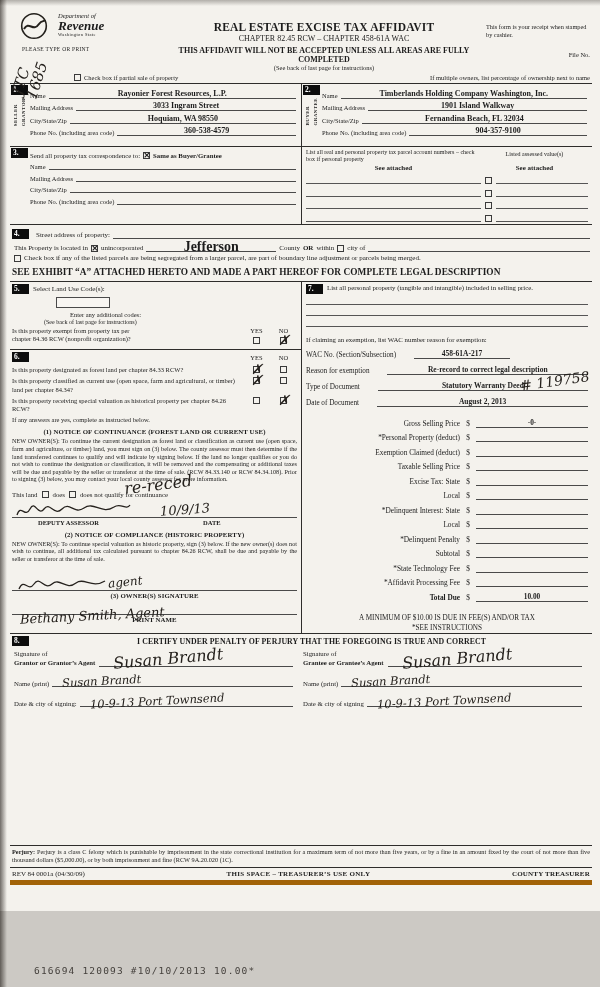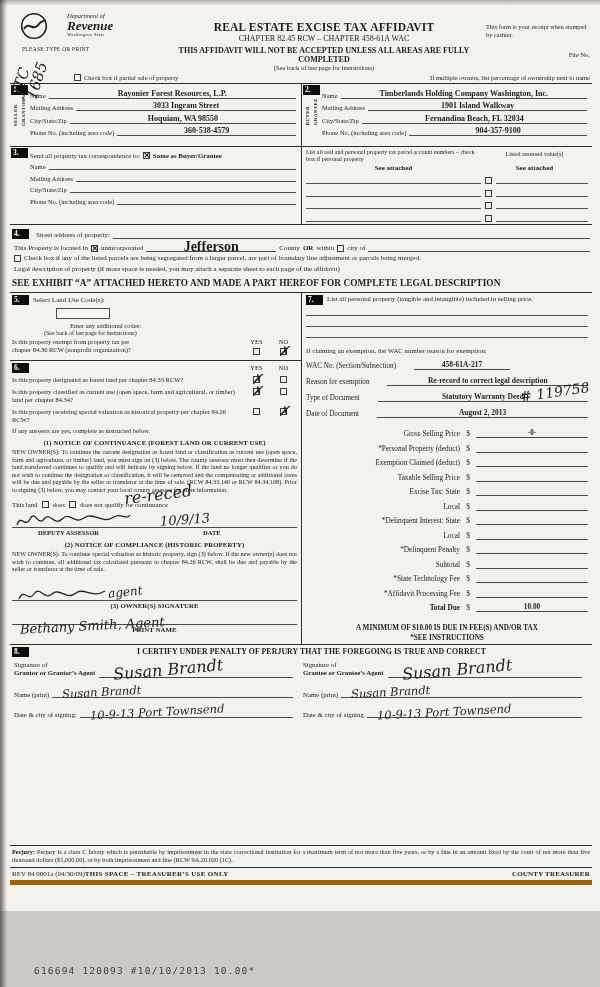--- a/index.html
+++ b/index.html
@@ -20,21 +20,21 @@
   .badge{display:inline-block;min-width:17px;height:10px;background:#0d0d0d;color:#fff;font-weight:bold;
     font-size:7.5px;line-height:10px;padding:0 2px;margin-right:4px;}
   .cb{display:inline-block;width:7px;height:7px;border:1px solid #3a3a3a;vertical-align:-1px;position:relative;flex:none;}
   .cb.checked::after{content:"✕";position:absolute;left:-0.5px;top:-2px;font-size:8px;font-weight:bold;color:#222;}
   .cb.handx::after{content:"✗";position:absolute;left:-3px;top:-6px;font-size:14px;font-style:italic;
     font-family:"DejaVu Serif",serif;color:#26221e;}
 
   
   .hdr{display:flex;margin-bottom:2px;}
   .hdr-left{width:152px;}
-  .logo{display:flex;gap:19px;align-items:flex-start;margin:4px 0 0 10px;}
+  .logo{display:flex;gap:10px;align-items:flex-start;margin:4px 0 0 10px;}
   .logo-dept{font-style:italic;font-size:6.5px;line-height:7px;}
   .logo-name{font-size:13px;font-weight:bold;font-style:italic;line-height:13px;}
   .logo-sub{font-size:4.5px;letter-spacing:.4px;}
   .please-type{font-size:5.5px;margin:6px 0 0 12px;letter-spacing:.3px;}
   .hdr-center{flex:1;text-align:center;}
   .title{font-size:11.5px;font-weight:bold;margin-top:13px;letter-spacing:.2px;}
   .chapter{font-size:8px;margin-top:1px;}
   .warning{font-size:8px;font-weight:bold;margin-top:3px;}
   .seeback{font-size:6.5px;}
   .hdr-right{width:106px;font-size:6.3px;padding-top:15px;line-height:1.25;}
@@ -133,41 +133,41 @@
   .kv .v.grow{flex:1;}
   .kv .v.w96{width:96px;}
   .kv.typ{position:relative;}
   .hw-docnum{position:absolute;right:-2px;top:-8px;font-size:14px;transform:rotate(-8deg);white-space:nowrap;z-index:3;}
   .mtable{margin-top:6px;}
   .mrow{display:flex;align-items:flex-end;justify-content:flex-end;height:14.5px;font-size:7.3px;}
   .mlab{text-align:right;}
   .mdollar{width:16px;text-align:center;}
   .mline{width:112px;border-bottom:1px solid #4a4a4a;text-align:center;font-weight:bold;height:10px;line-height:10px;}
   .mrow.total .mlab{font-weight:bold;}
-  .minnote{font-size:7.2px;font-weight:bold;text-align:center;margin-top:12px;line-height:1.35;}
+  .minnote{font-size:7.2px;font-weight:normal;text-align:center;margin-top:12px;line-height:1.35;}
 
   
   .s8{padding:2px 2px 8px;position:relative;}
   .s8head{display:flex;align-items:center;}
   .certify{flex:1;text-align:center;font-weight:bold;font-size:7.8px;letter-spacing:.1px;}
   .s8cols{display:flex;margin-top:4px;}
   .s8col{width:50%;padding:0 8px 0 2px;}
   .sigrow{display:flex;align-items:flex-end;}
   .siglab{font-size:6.8px;line-height:1.25;white-space:nowrap;}
   .sigspace{flex:1;border-bottom:1px solid #4a4a4a;height:12px;position:relative;margin-left:4px;}
   .bigsig{position:absolute;left:14px;bottom:-2px;font-size:16px;transform:rotate(-5deg);white-space:nowrap;z-index:4;}
   .inforow{display:flex;align-items:flex-end;font-size:6.8px;margin-top:10px;}
   .inforow .lab{white-space:nowrap;margin-right:3px;}
   .inforow .line{flex:1;border-bottom:1px solid #4a4a4a;height:10px;position:relative;}
   .inforow .hwv{position:absolute;left:10px;bottom:-2px;font-size:11.5px;transform:rotate(-3deg);white-space:nowrap;}
 
   .perjury{border-top:1px solid #2e2d2b;font-size:6.3px;padding:2px 2px 3px;line-height:1.25;text-align:justify;}
   .footrow{border-top:1px solid #2e2d2b;border-bottom:5px solid #a16207;display:flex;align-items:center;
     font-size:7px;padding:2px;}
-  .footrow .c{flex:1;font-weight:bold;letter-spacing:.3px;}
+  .footrow .c{flex:1;text-align:center;font-weight:bold;letter-spacing:.3px;}
   .footrow .r{font-weight:bold;letter-spacing:.2px;}
 
   .treasurer{position:absolute;left:0;right:0;bottom:0;height:76px;background:var(--treasurer_bg,#ccc9c4);z-index:2;}
   .stamp{position:absolute;left:34px;top:54px;font-family:"DejaVu Sans Mono",monospace;font-size:9.5px;
     color:#45413d;letter-spacing:1.2px;}
 </style>
 </head>
 <body>
 
 <div class="page">
@@ -335,23 +335,20 @@
         <span class="b">OR</span>
         <span>within</span>
         <span class="cb"></span>
         <span>city of</span>
         <span class="fill"></span>
       </div>
       <div class="r small" style="align-items:center;padding-left:2px;">
         <span class="cb"></span>
         <span>Check box if any of the listed parcels are being segregated from a larger parcel, are part of boundary line adjustment or parcels being merged.</span>
       </div>
-      <div class="r small" style="padding-left:2px;">
-        <span>Legal description of property (if more space is needed, you may attach a separate sheet to each page of the affidavit)</span>
-      </div>
       <div class="exhibit">SEE EXHIBIT “A” ATTACHED HERETO AND MADE A PART HEREOF FOR COMPLETE LEGAL DESCRIPTION</div>
     </div>
 
     <div class="sec middle">
       <div class="mleft">
 
         <div class="s5">
           <div class="s5r1">
             <span class="badge">5.</span>
             <span>Select Land Use Code(s):</span>

